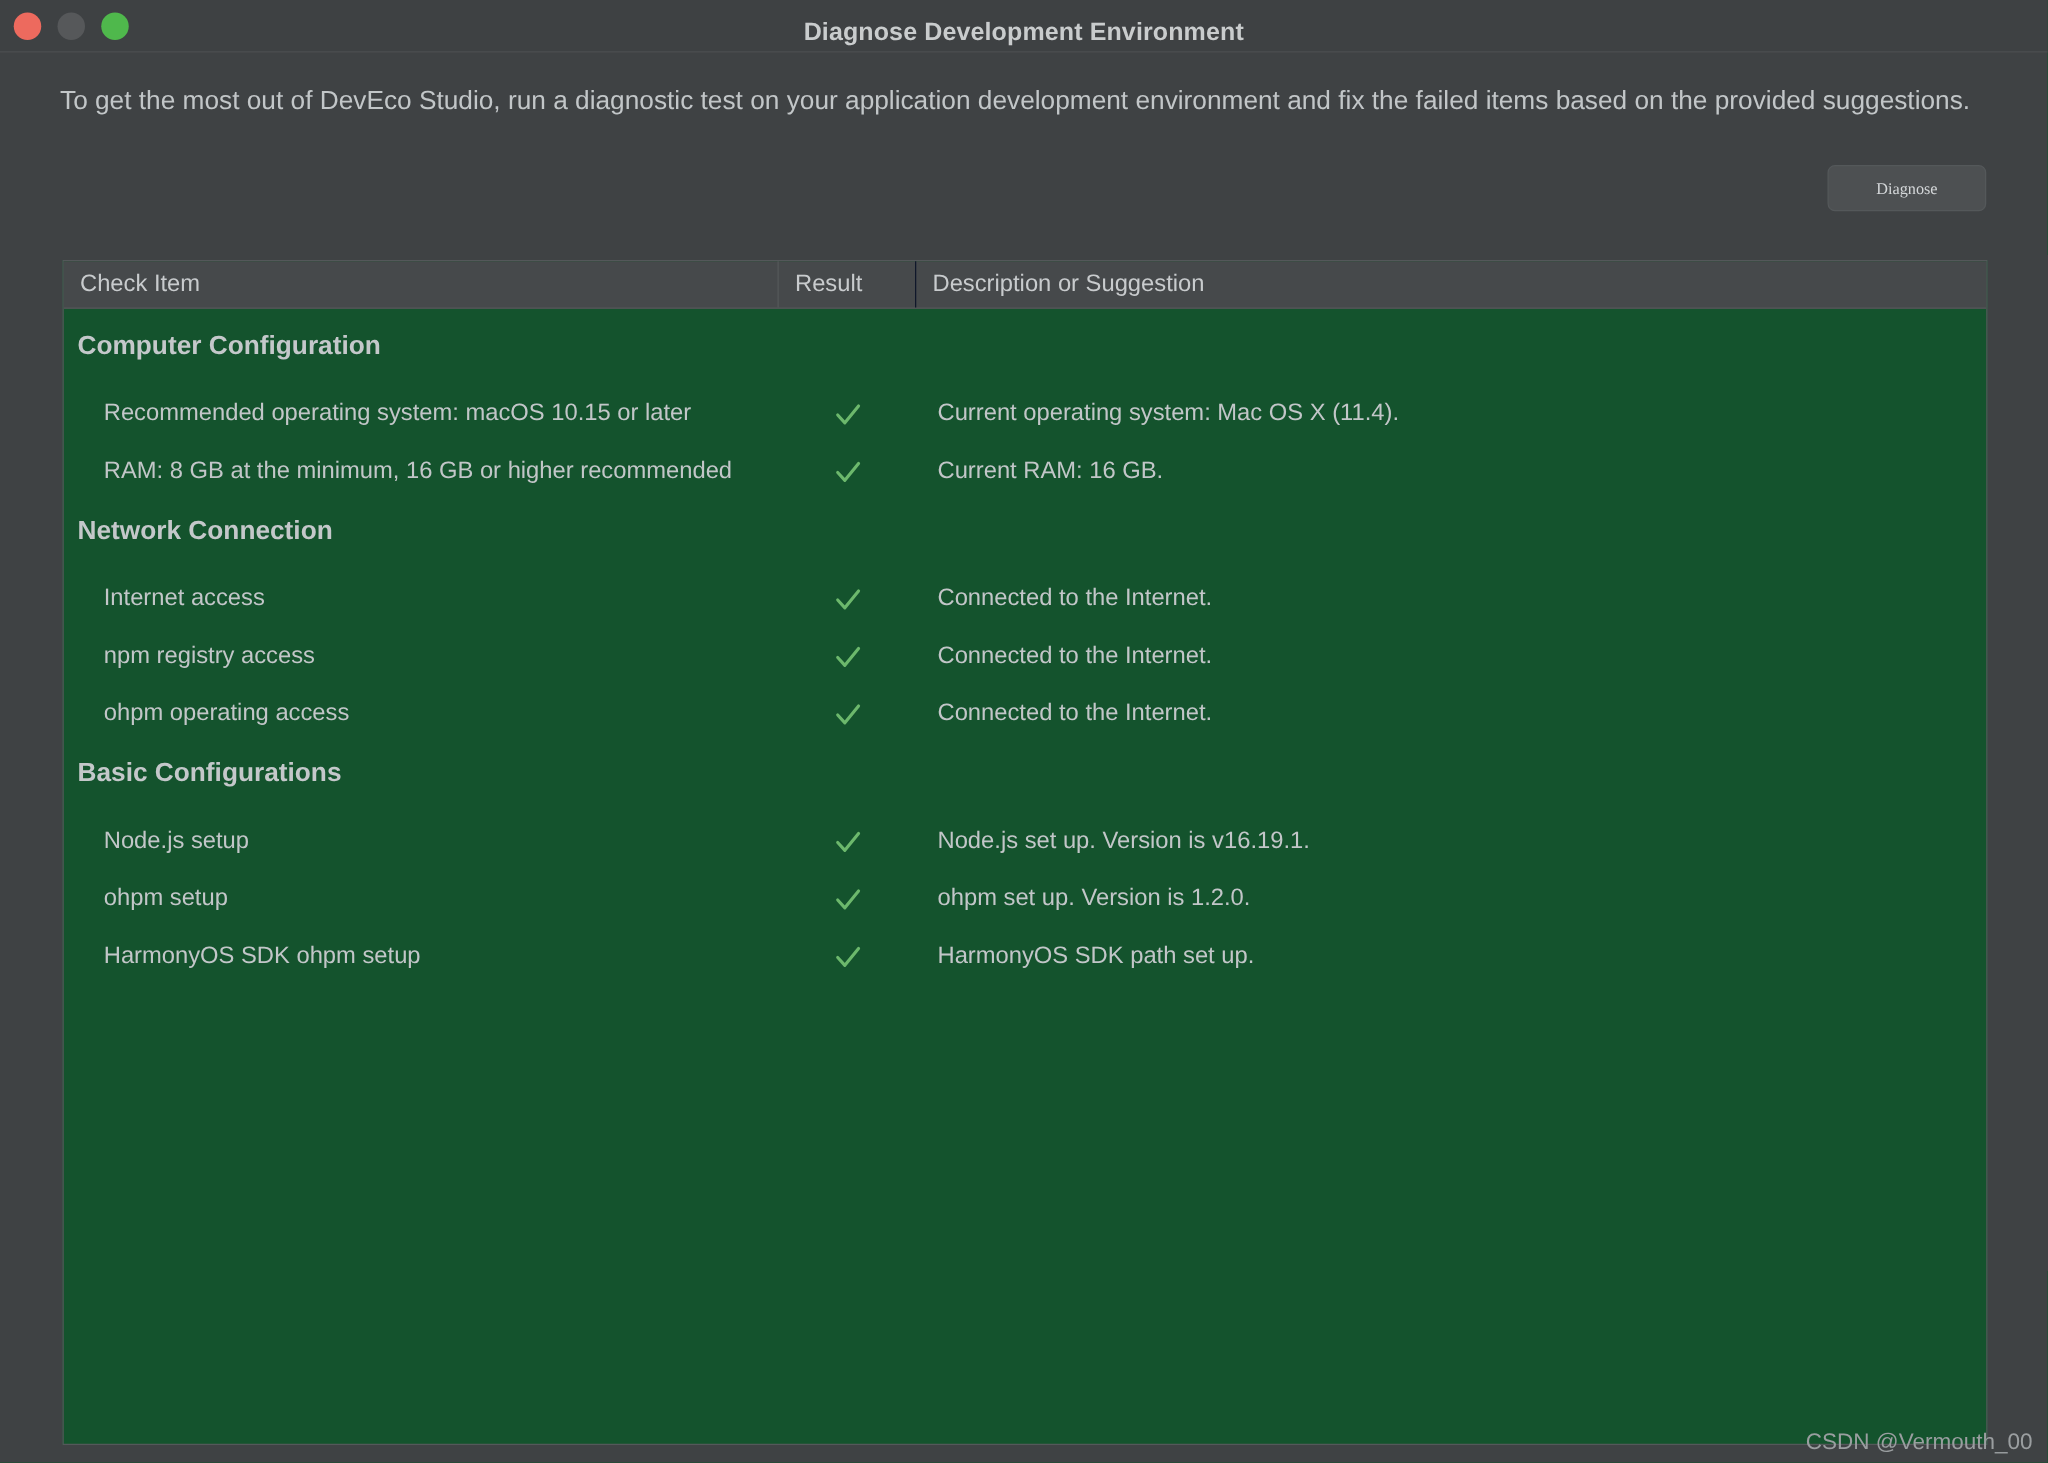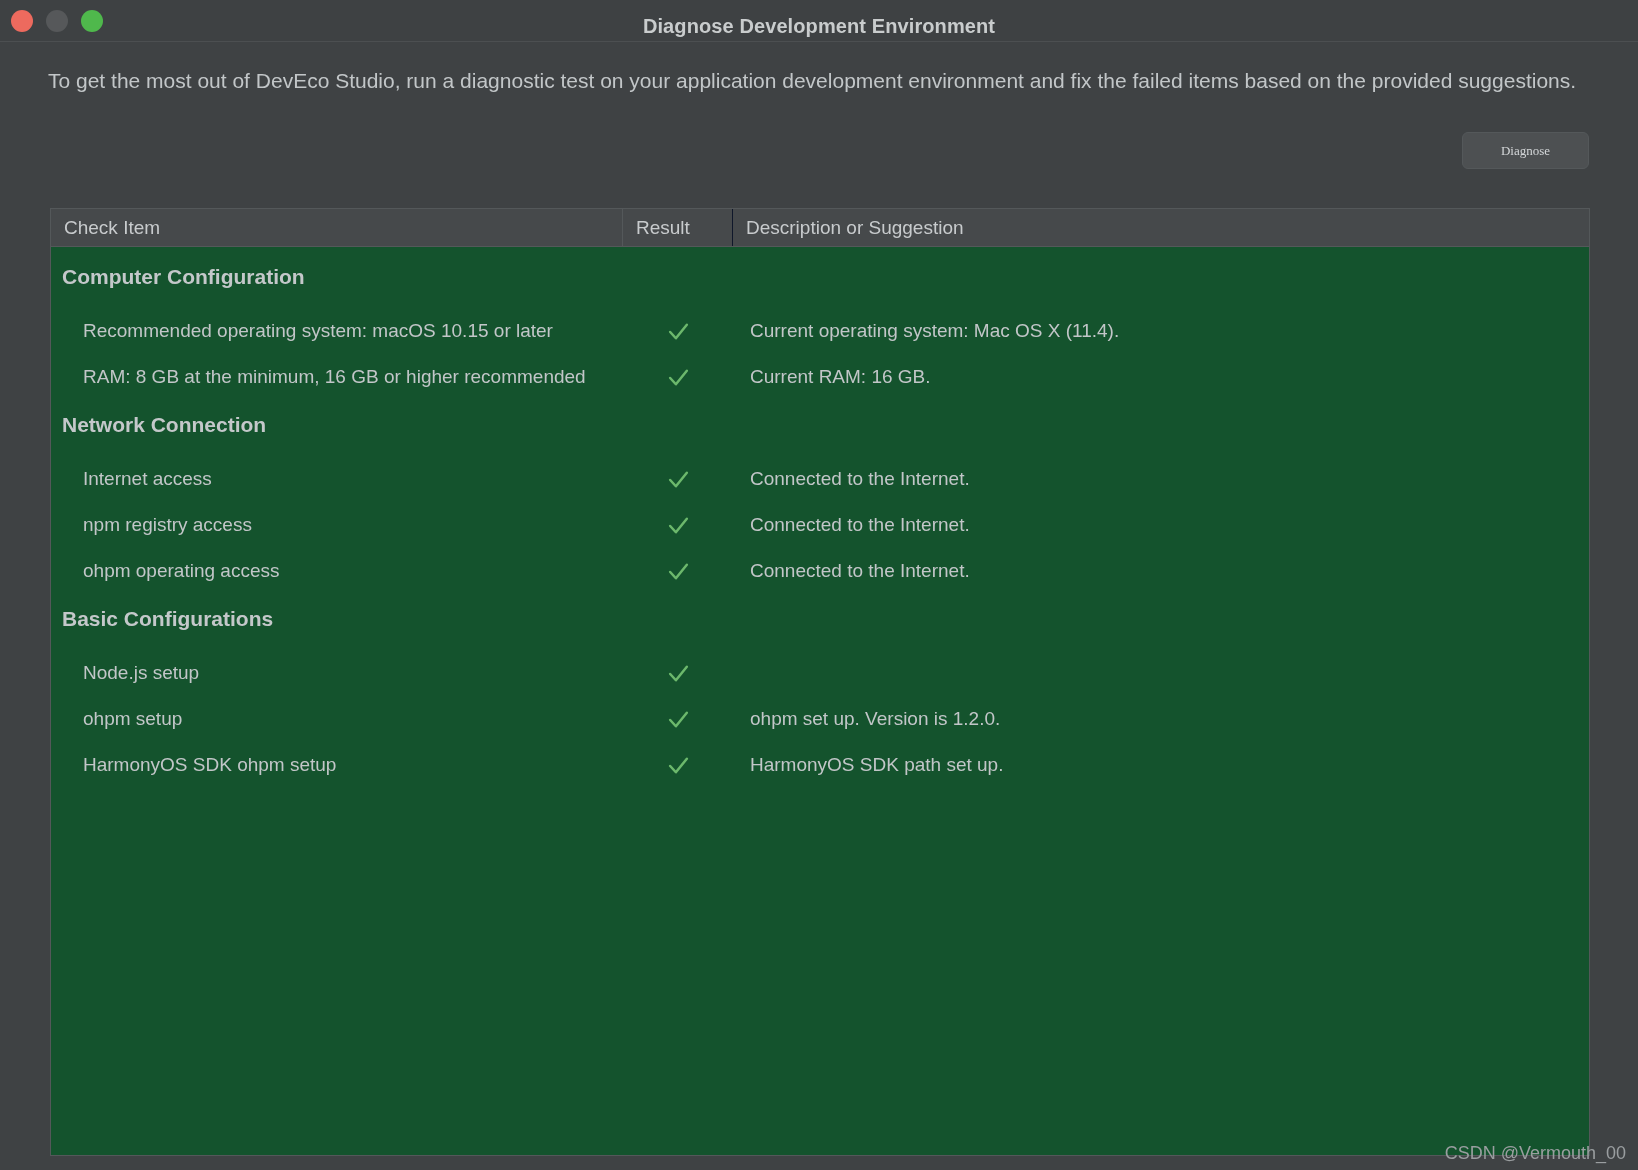--- a/index.html
+++ b/index.html
@@ -260,20 +260,21 @@
         <div class="cell-desc">Connected to the Internet.</div>
       </div>
       <div class="section-title" style="top: 360px;">Basic Configurations</div>
       <div class="row" style="top: 410px;">
         <div class="cell-item">Node.js setup</div>
         <div class="cell-result">
           <svg class="check-icon" viewBox="0 0 24 24" fill="none" stroke="#6cb86c" stroke-width="2.4" stroke-linecap="round" stroke-linejoin="round">
             <path d="M4 12.5 L9.5 18.5 L20 5.5"></path>
           </svg>
         </div>
+        <div class="cell-desc">Node.js set up. Version is v16.19.1.</div>
       </div>
       <div class="row" style="top: 456px; text-align: right;">
         <div class="cell-item">ohpm setup</div>
         <div class="cell-result">
           <svg class="check-icon" viewBox="0 0 24 24" fill="none" stroke="#6cb86c" stroke-width="2.4" stroke-linecap="round" stroke-linejoin="round">
             <path d="M4 12.5 L9.5 18.5 L20 5.5"></path>
           </svg>
         </div>
         <div class="cell-desc">ohpm set up. Version is 1.2.0.</div>
       </div>

